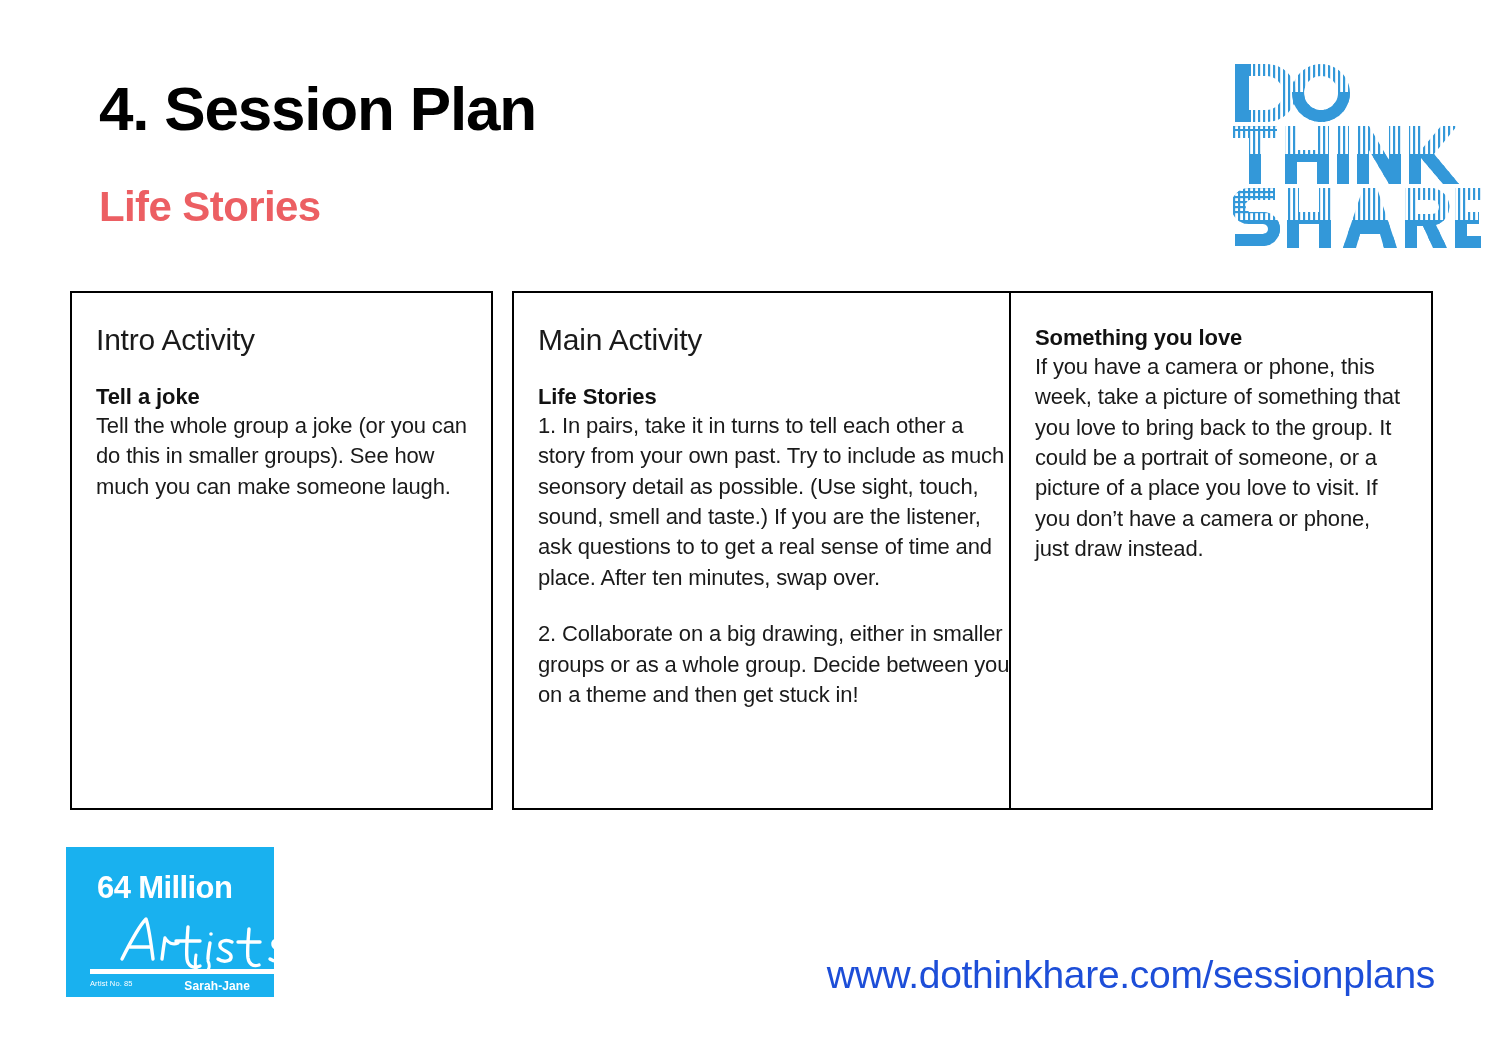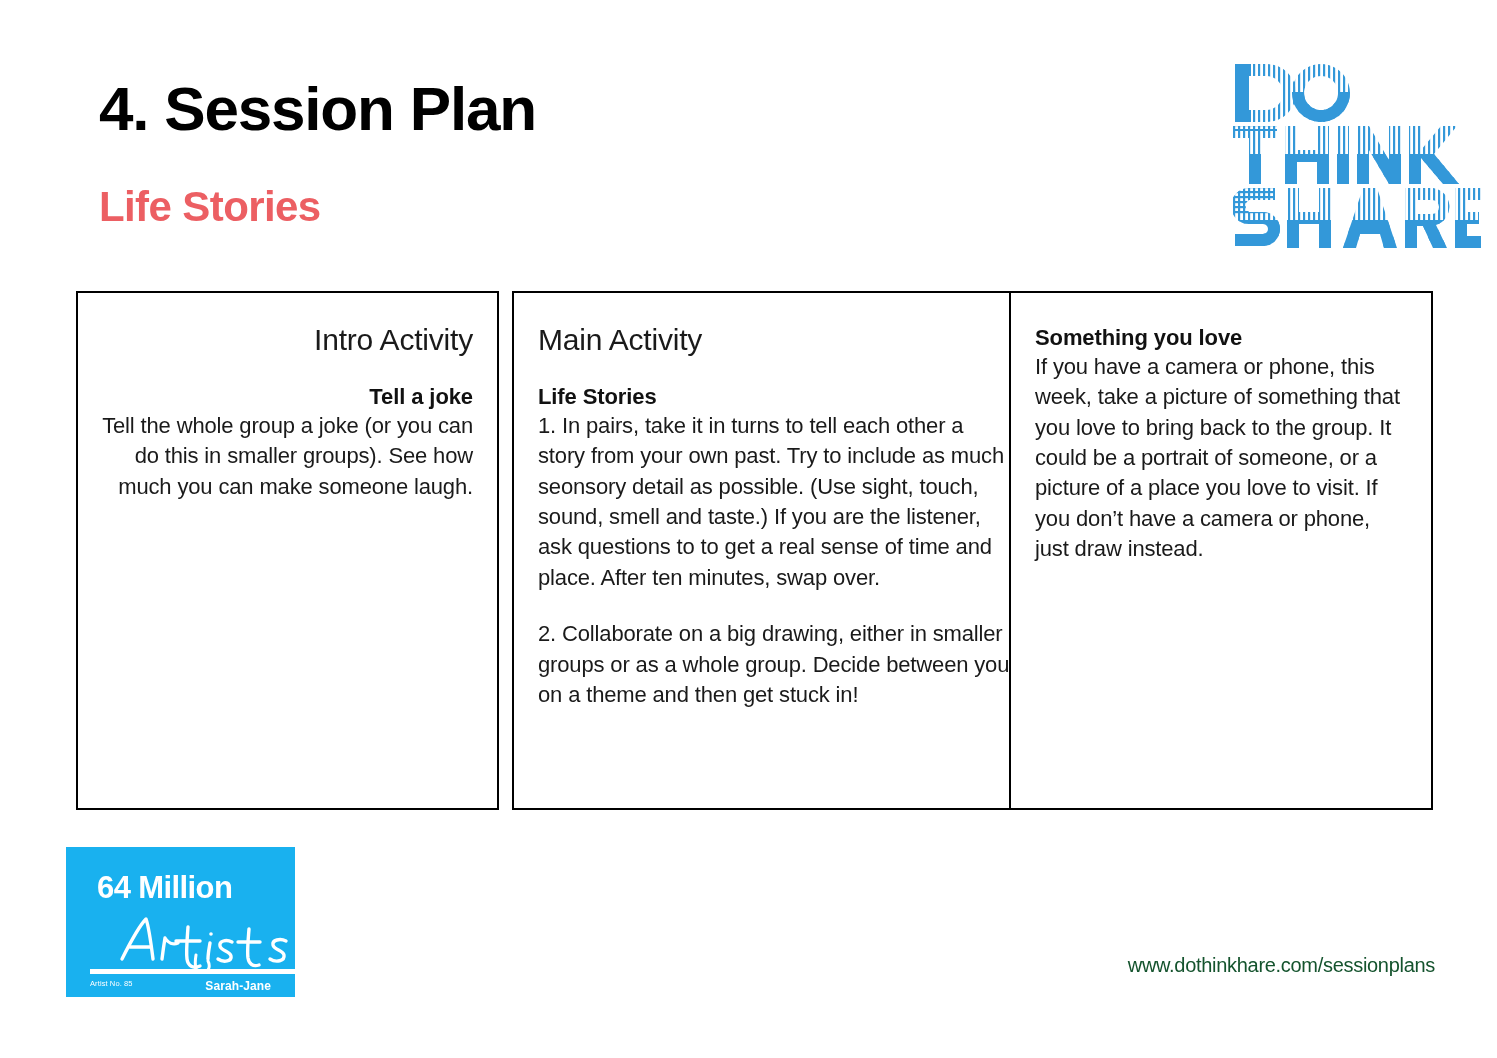--- a/index.html
+++ b/index.html
@@ -80,21 +80,21 @@
 
   .card {
     position: absolute;
     top: 0;
     height: 519px;
     border: 2px solid #000000;
     background: #ffffff;
     padding: 30px 24px 0 24px;
   }
 
-  .card-1 { left: 76px;   width: 423px; text-align: right; }
+  .card-1 { left: 70px;   width: 423px; }
   .card-2 { left: 512px;  width: 525px; }
   .card-3 { left: 1009px; width: 424px; }
 
   .card-title {
     font-size: 30px;
     font-weight: 400;
     color: #1a1a1a;
     letter-spacing: -0.2px;
     line-height: 1.1;
     margin-bottom: 26px;
@@ -124,21 +124,21 @@
     left: 0;
     top: 811px;
     width: 1497px;
     height: 247px;
   }
 
   .sixty-four-logo {
     position: absolute;
     left: 66px;
     top: 36px;
-    width: 229px;
+    width: 208px;
     height: 150px;
     background: #19b1ef;
   }
 
   .sfl-title {
     position: absolute;
     left: 31px;
     top: 25px;
     font-size: 31px;
     font-weight: 700;
@@ -184,23 +184,23 @@
     font-weight: 700;
     color: #ffffff;
     letter-spacing: 0.1px;
     white-space: nowrap;
   }
 
   .footer-url {
     position: absolute;
     right: 62px;
     top: 144px;
-    font-size: 20px;
+    font-size: 39px;
     font-weight: 400;
-    color: #14532d;
+    color: #1d4ed8;
     letter-spacing: -0.3px;
     line-height: 1;
     white-space: nowrap;
   }
 </style>
 </head>
 <body>
 
 <div class="page">
 

